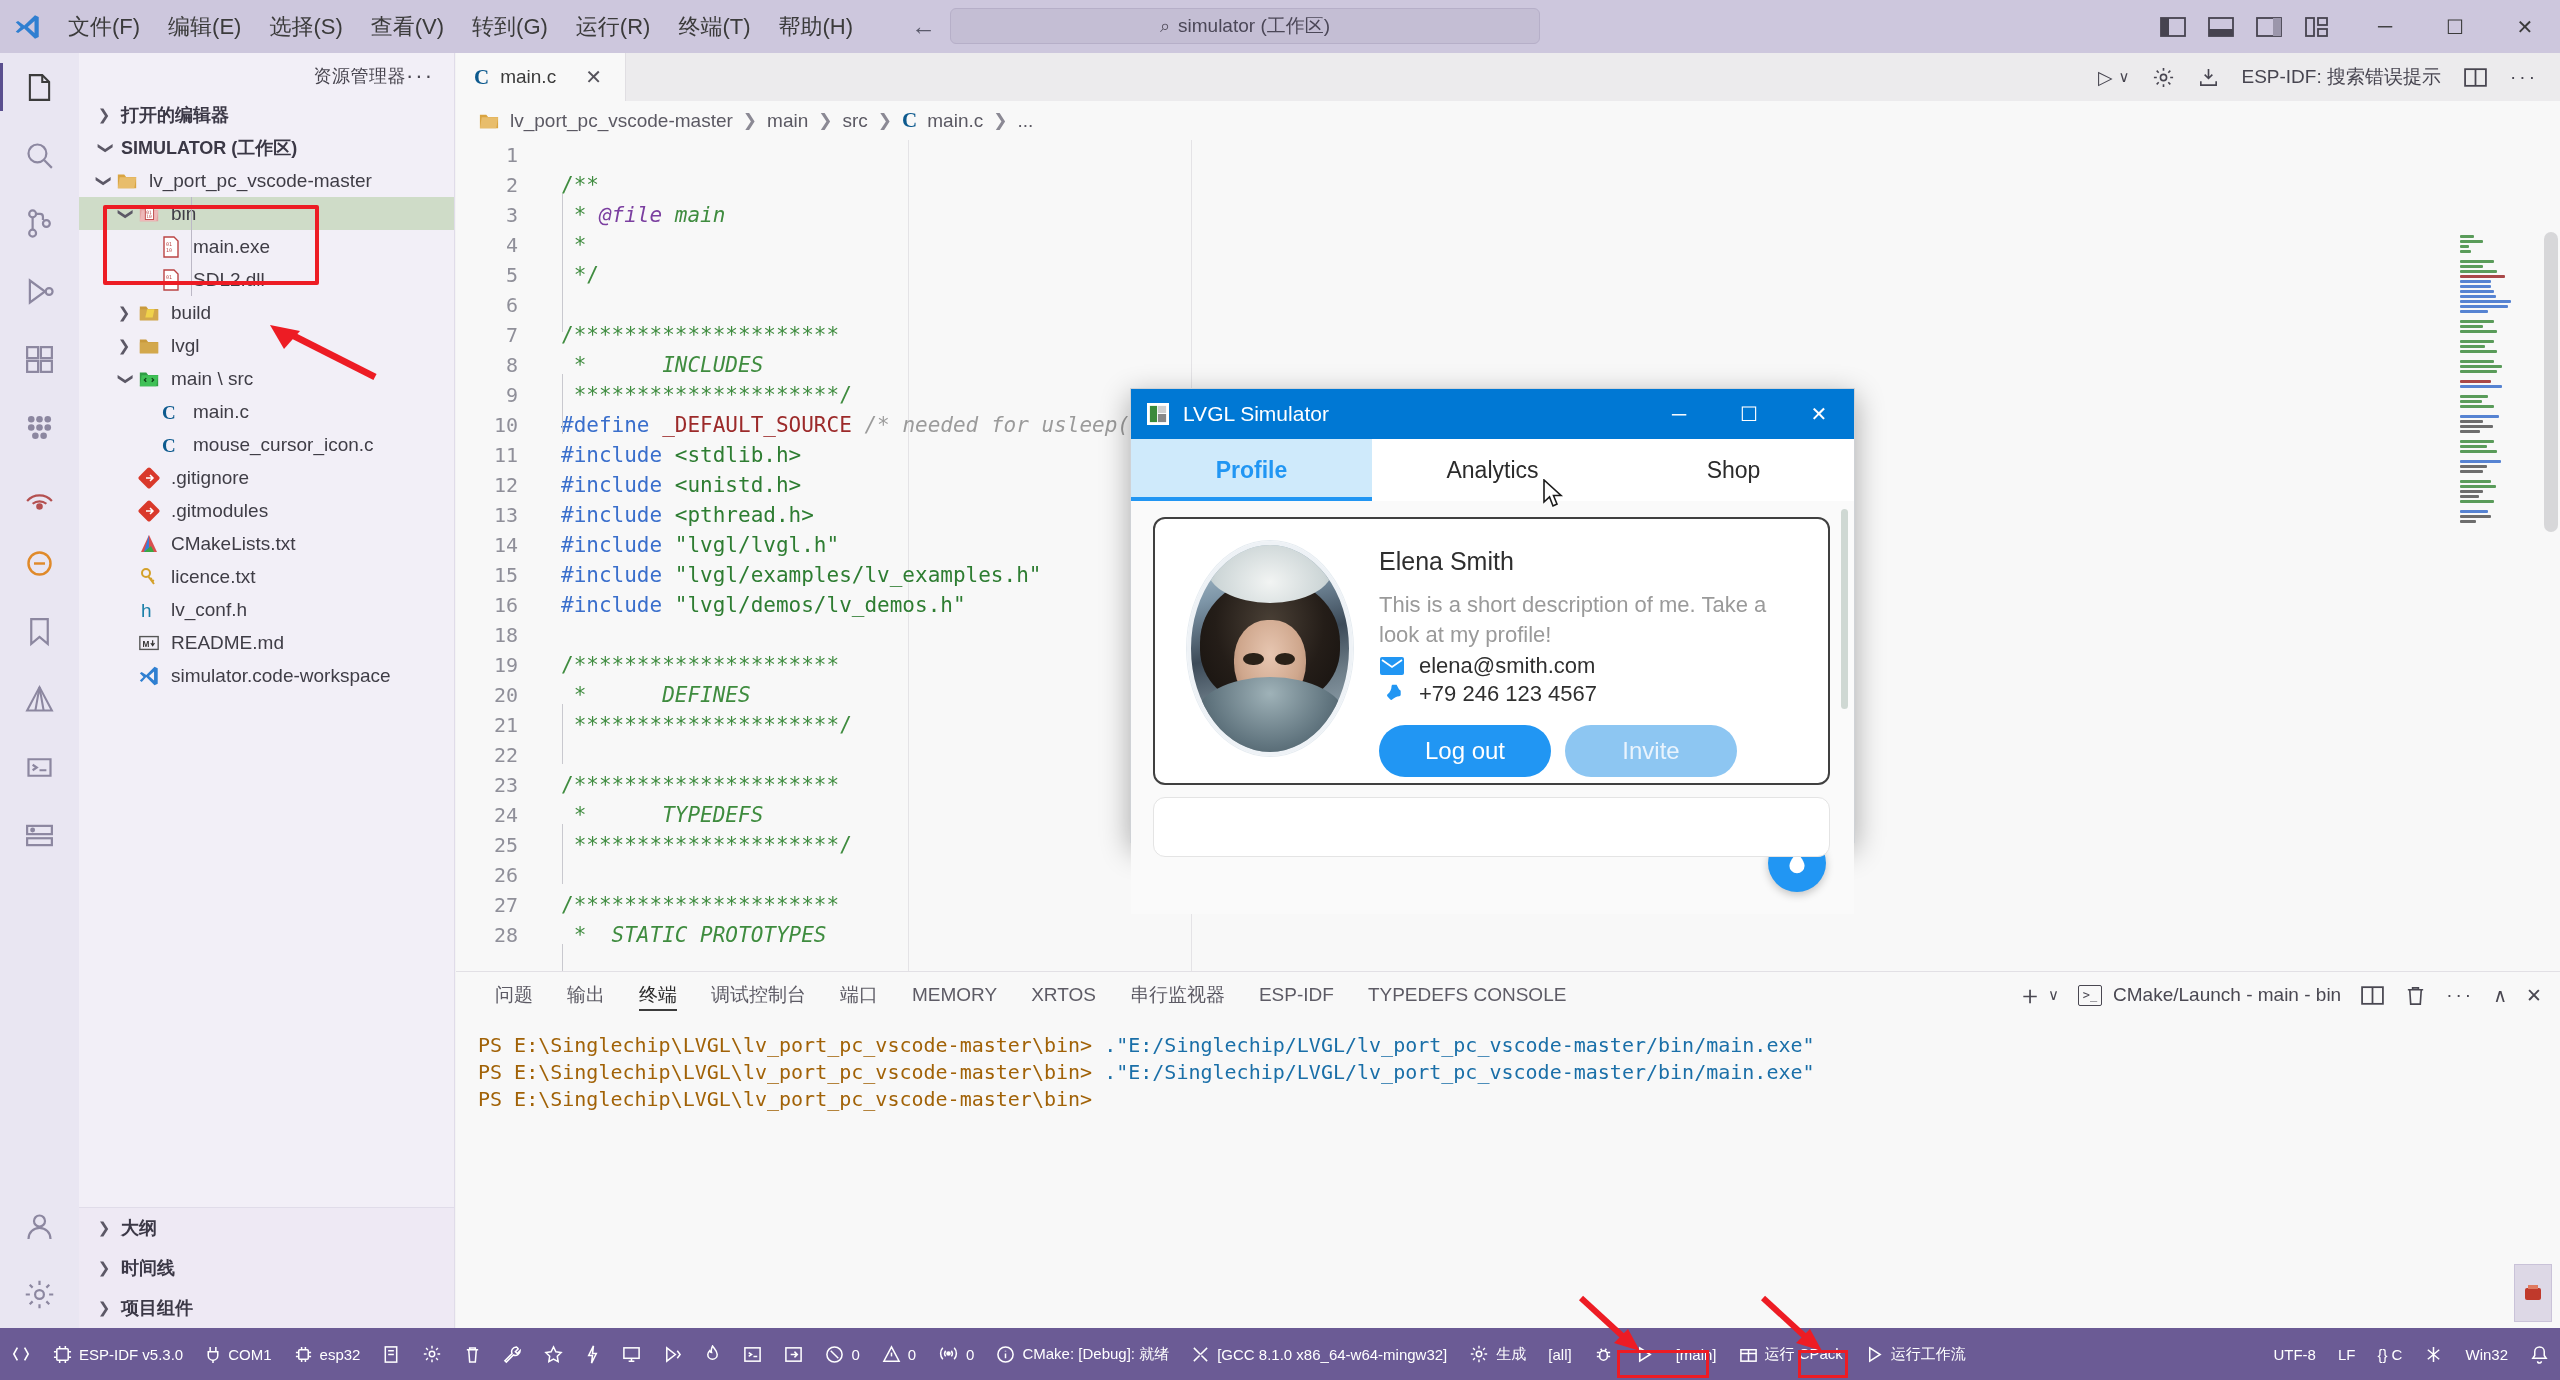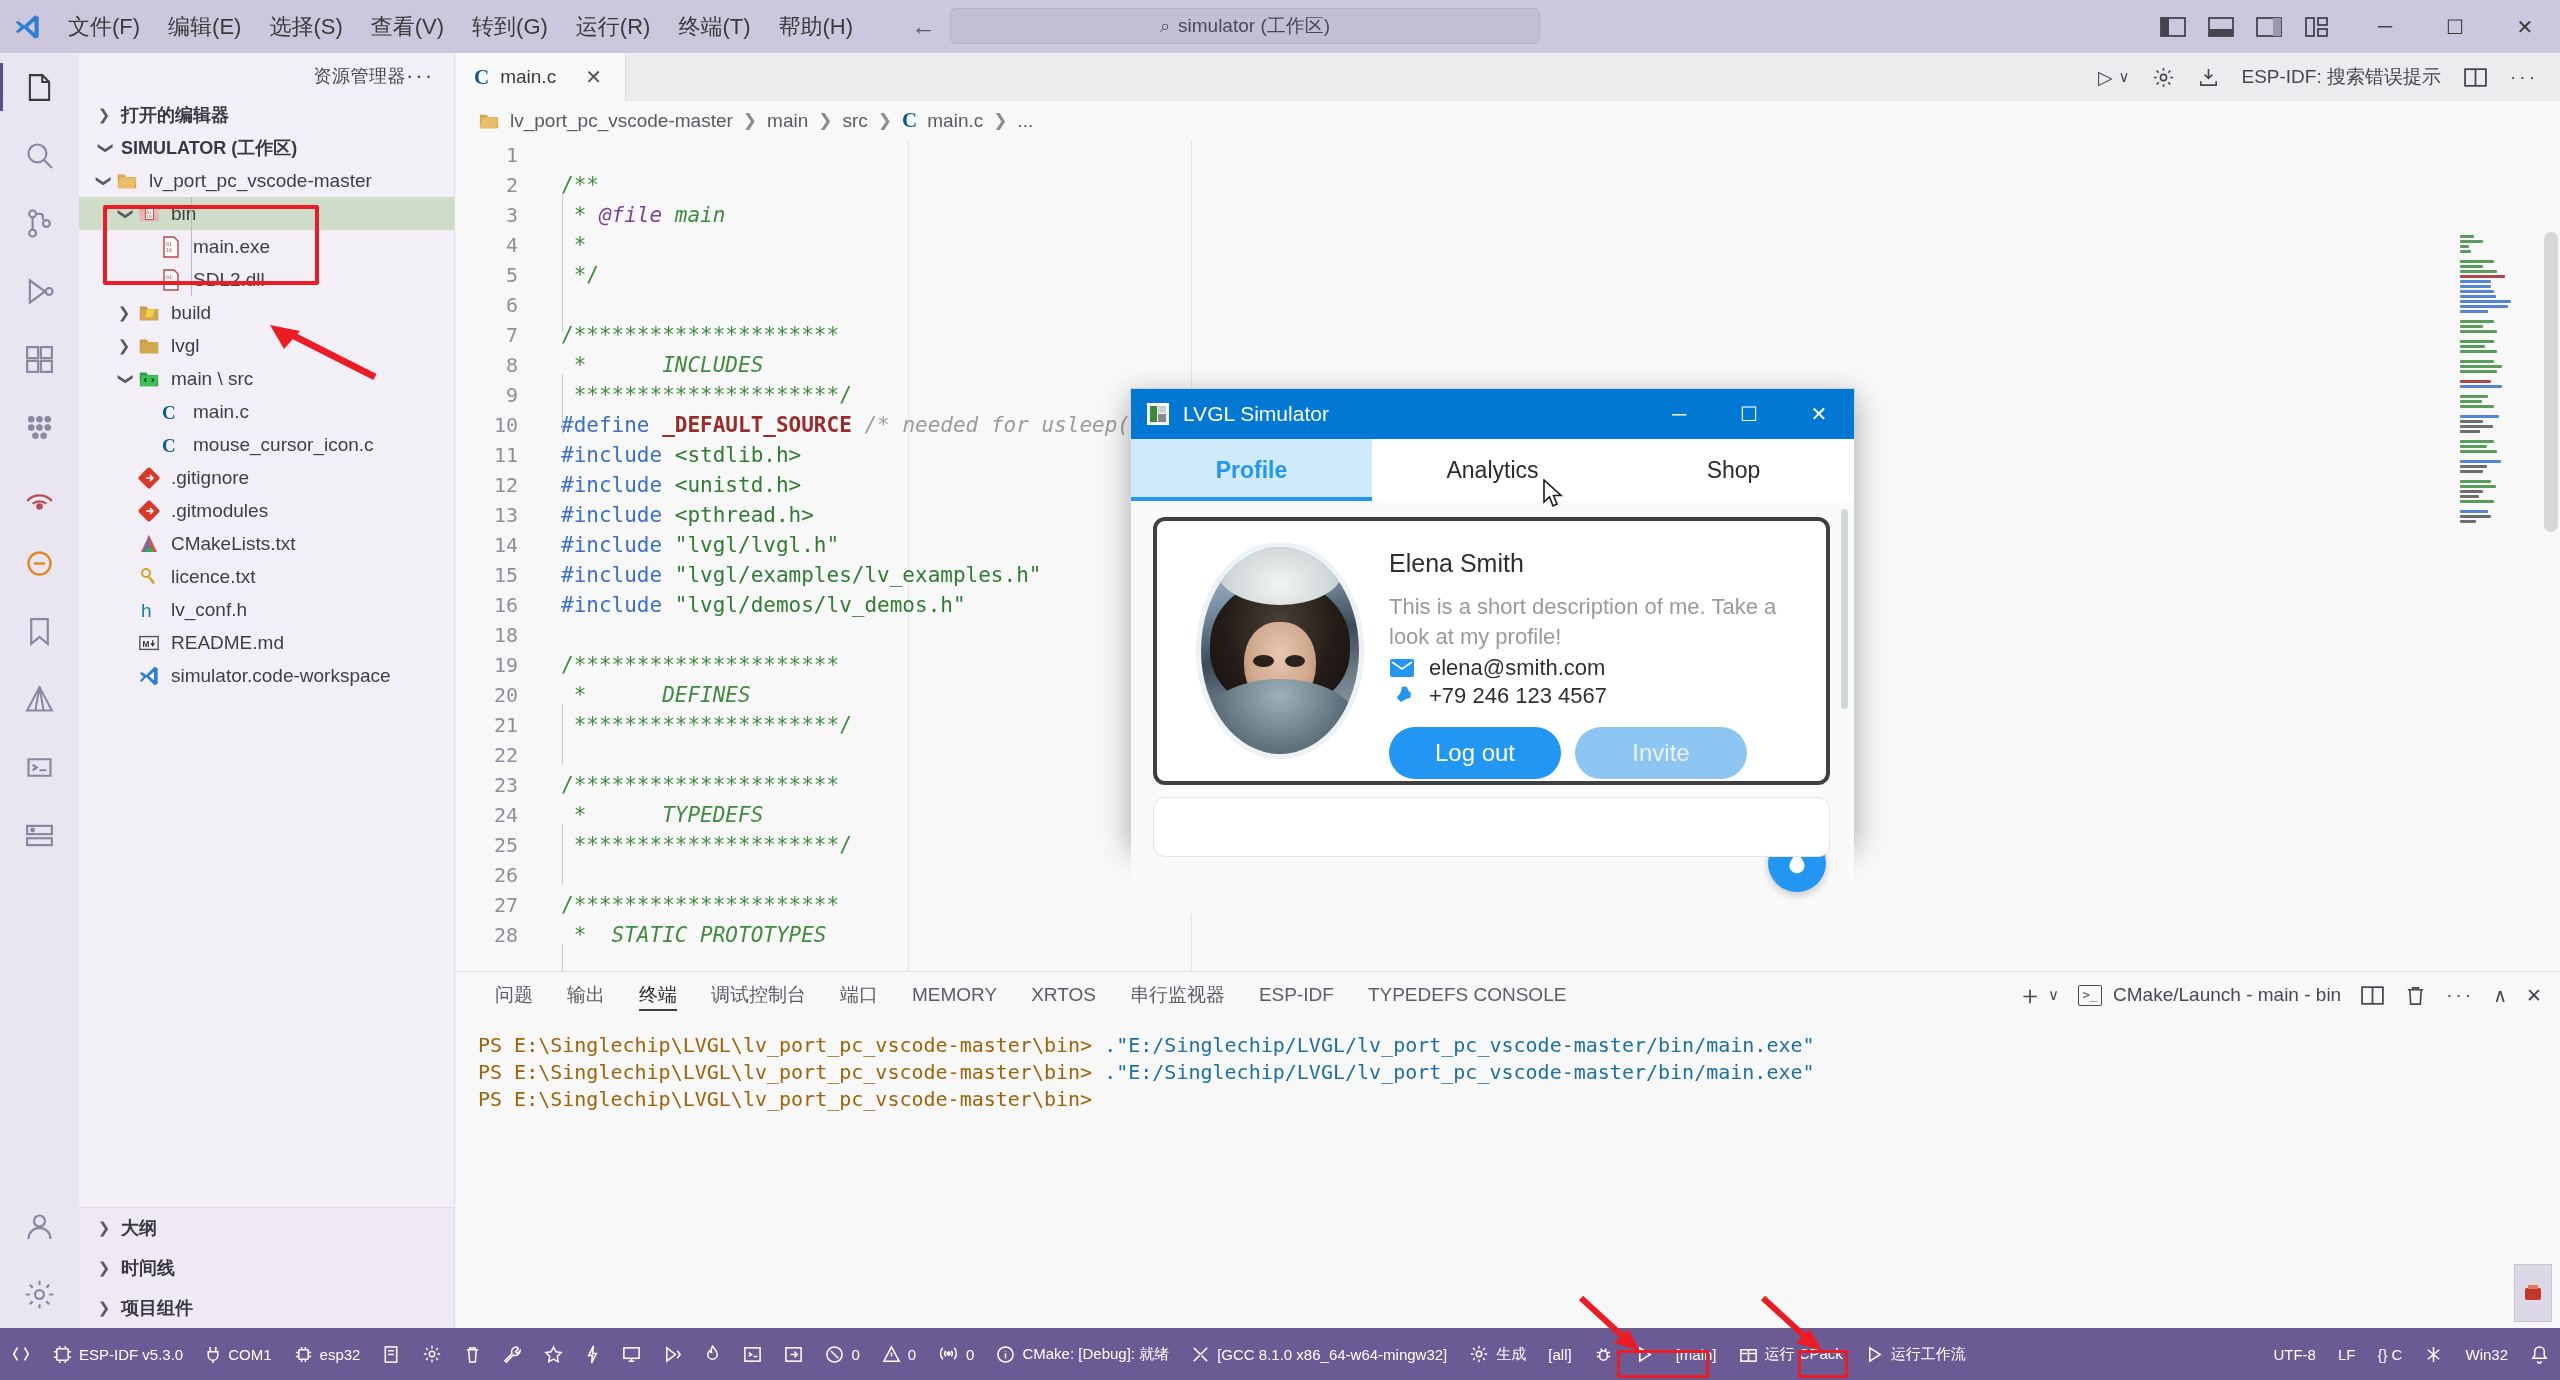--- a/index.html
+++ b/index.html
@@ -136,21 +136,21 @@
     width: 82px; text-align: right; padding-right: 20px; color: #8f8f99; font-size: 20px;
     font-family: "DejaVu Sans Mono", monospace;
   }
   .crow.hl .lnum { color: #9269c9; }
   .ctext { white-space: pre; padding-left: 23px; }
   .c-comment { color: #3f8c3f; }
   .c-comment-i { color: #3f8c3f; font-style: italic; }
   .c-gray-i { color: #9b9b9b; font-style: italic; }
   .c-pp { color: #3a6fcc; }
   .c-str { color: #2e7d32; }
-  .c-macro { color: #9c2a2a; font-weight: bold; }
+  .c-macro { color: #9c2a2a; font-weight: normal; }
   .c-kw { color: #7b3fa0; font-style: italic; }
   .indent-guide {
     position: absolute; width: 1px; background: #c9c9cf;
   }
   .editor-ruler { position: absolute; top: 0; bottom: 0; width: 1px; background: #e4e3e6; }
   .minimap {
     position: absolute; right: 22px; top: 90px; width: 78px; height: 210px; opacity: .85;
   }
   .mm-line { height: 3px; margin-bottom: 2px; border-radius: 1px; }
   .scroll-thumb-v {
@@ -178,22 +178,22 @@
   .sim-tab {
     flex: 1; display: flex; align-items: center; justify-content: center;
     font-size: 23px; color: #2b2b2b; position: relative;
   }
   .sim-tab.active { background: #cfeafb; color: #2196f3; font-weight: bold; }
   .sim-tab.active::after {
     content:''; position: absolute; left: 0; right: 0; bottom: 0; height: 4px; background: #2196f3;
   }
   .sim-card {
     position: absolute; left: 22px; top: 78px; right: 24px; height: 268px;
-    background: #fff; border: 4px solid #404040; border-radius: 12px;
-    display: flex; padding: 22px 40px;
+    background: #fff; border: 2px solid #404040; border-radius: 12px;
+    display: flex; padding: 22px 32px;
   }
   .sim-avatar {
     width: 166px; height: 215px; border-radius: 50%/50%;
     background: linear-gradient(165deg,#b9cdd8 0%, #7e96a8 24%, #3c4a58 48%, #6b7b86 66%, #aebfc9 100%);
     border: 4px solid #eef2f6; flex: none; position: relative; overflow: hidden;
     box-shadow: 0 0 0 1px #e6ecf1;
   }
   .sim-avatar .hair {
     position: absolute; left: 6%; top: 16%; width: 88%; height: 62%;
     background: radial-gradient(ellipse at 50% 35%, #4a4036 0%, #241d18 55%, #15110e 100%);

